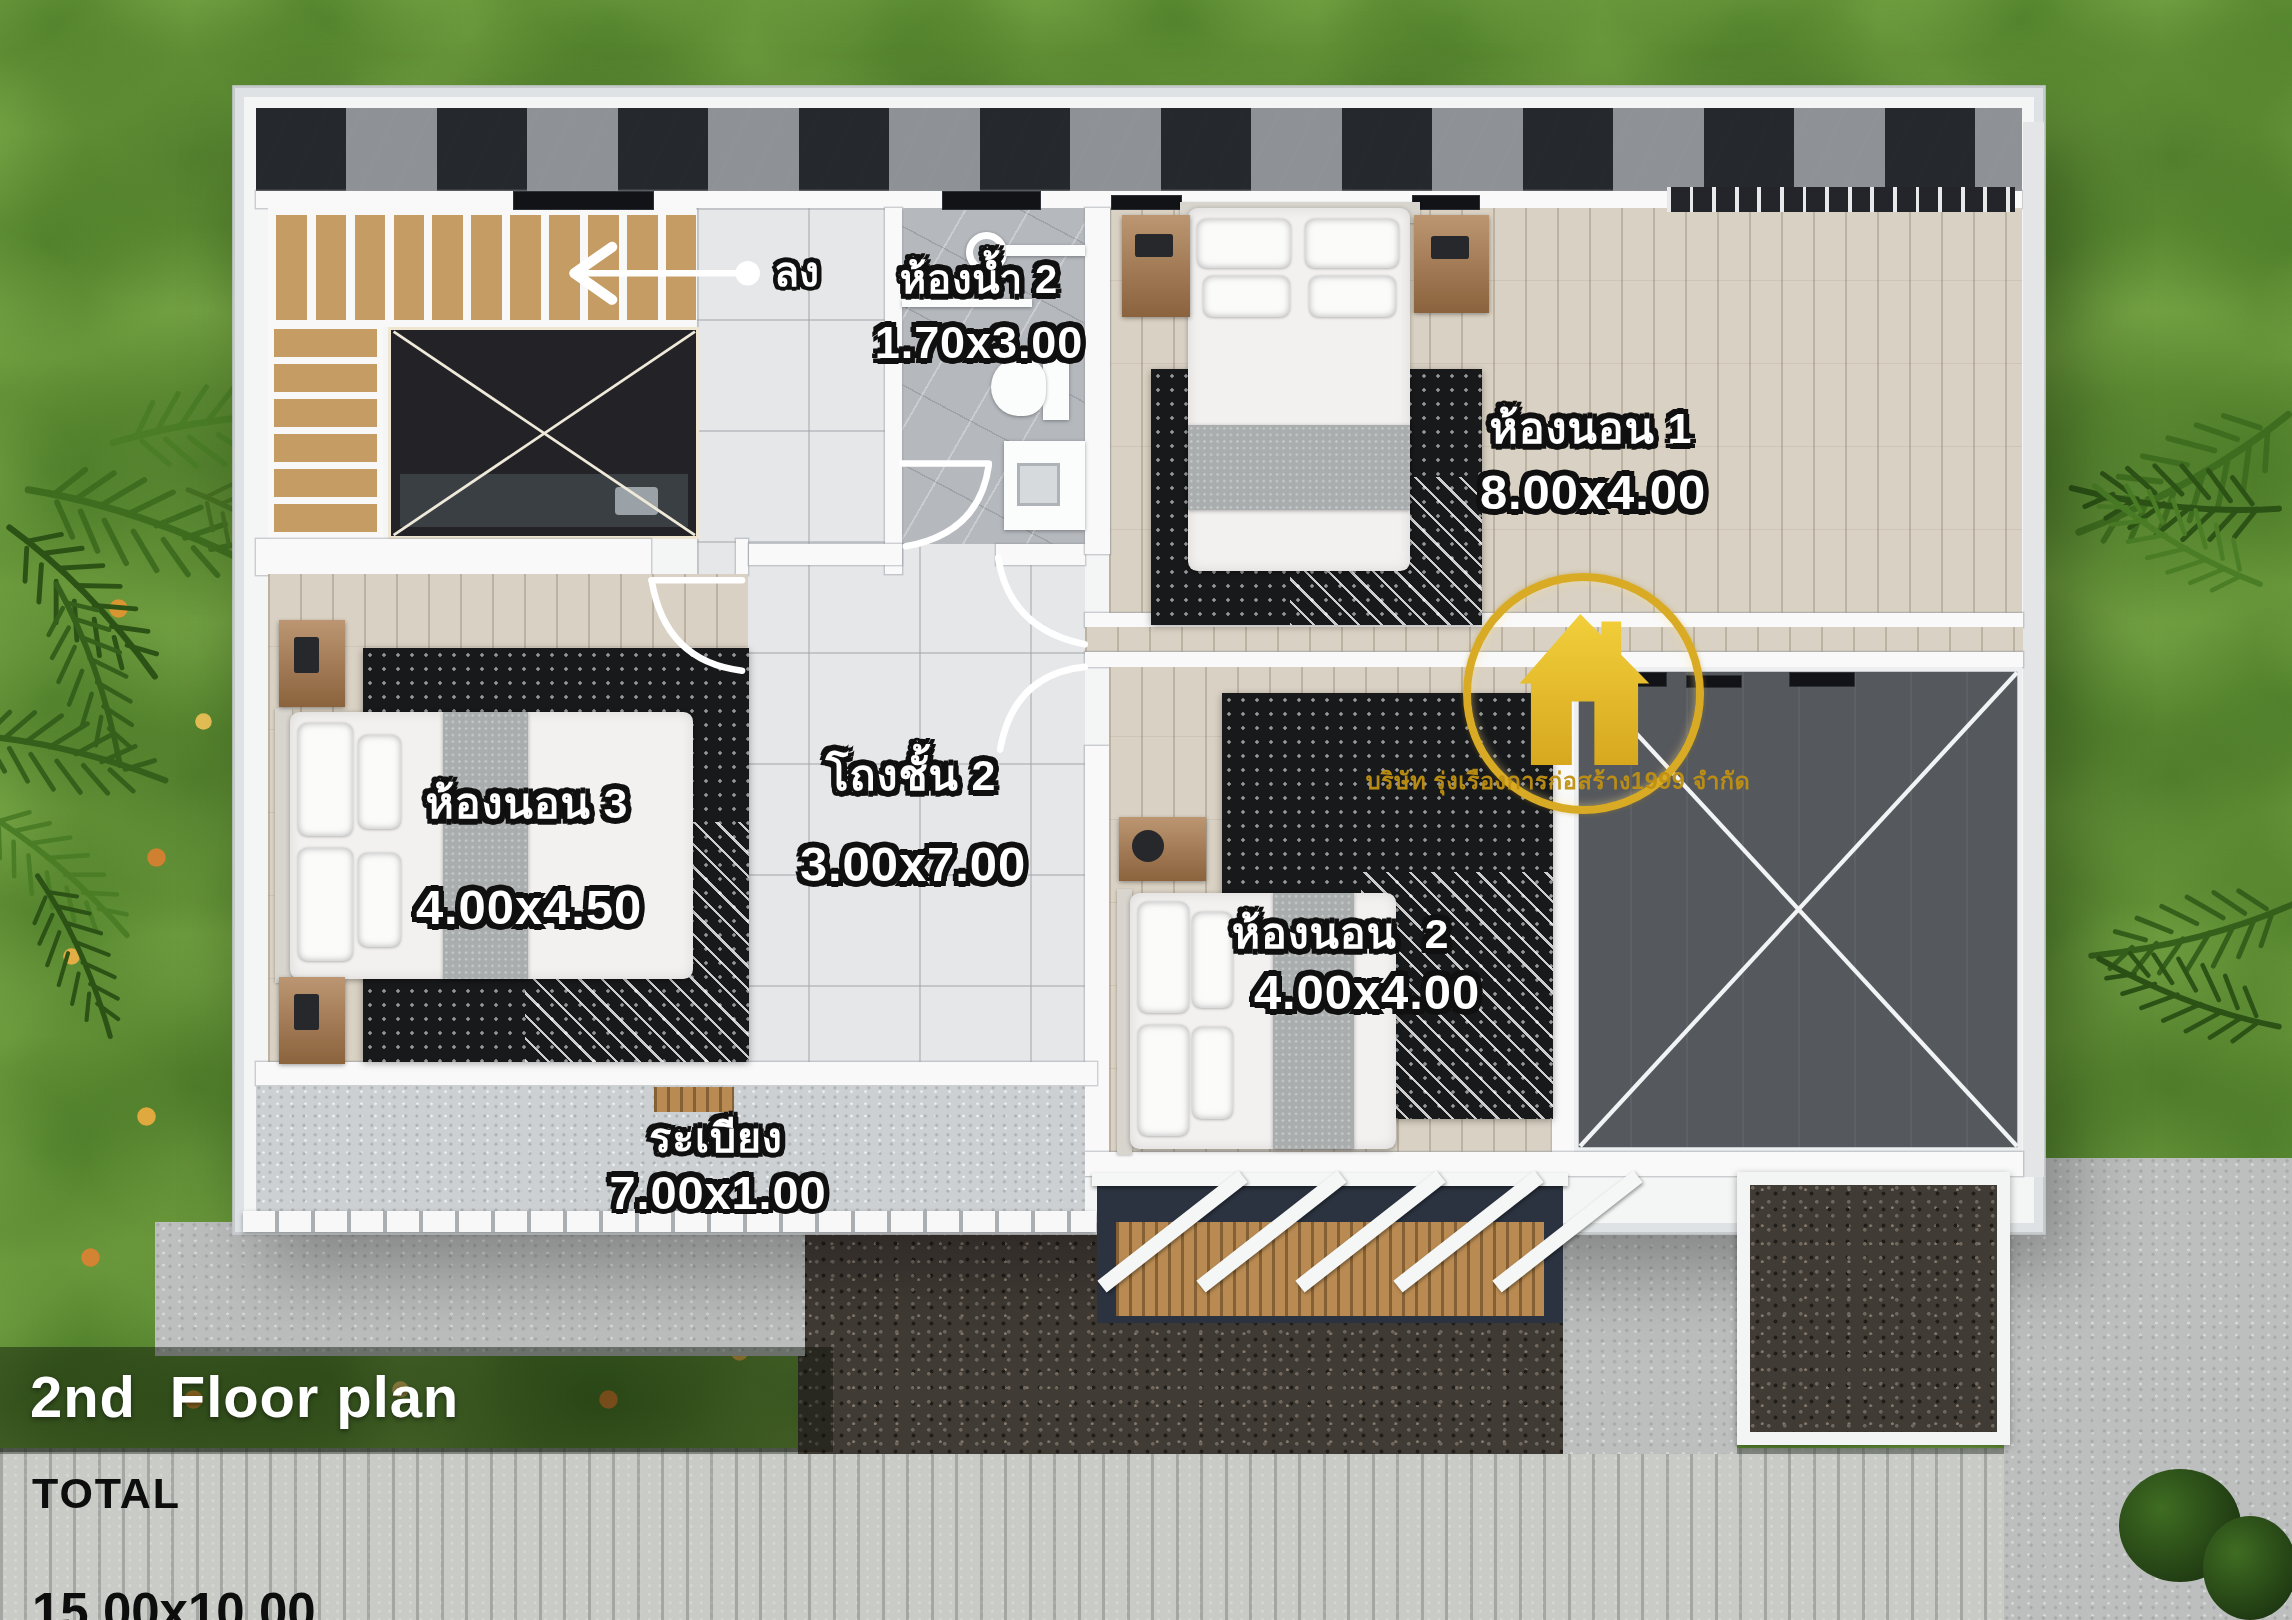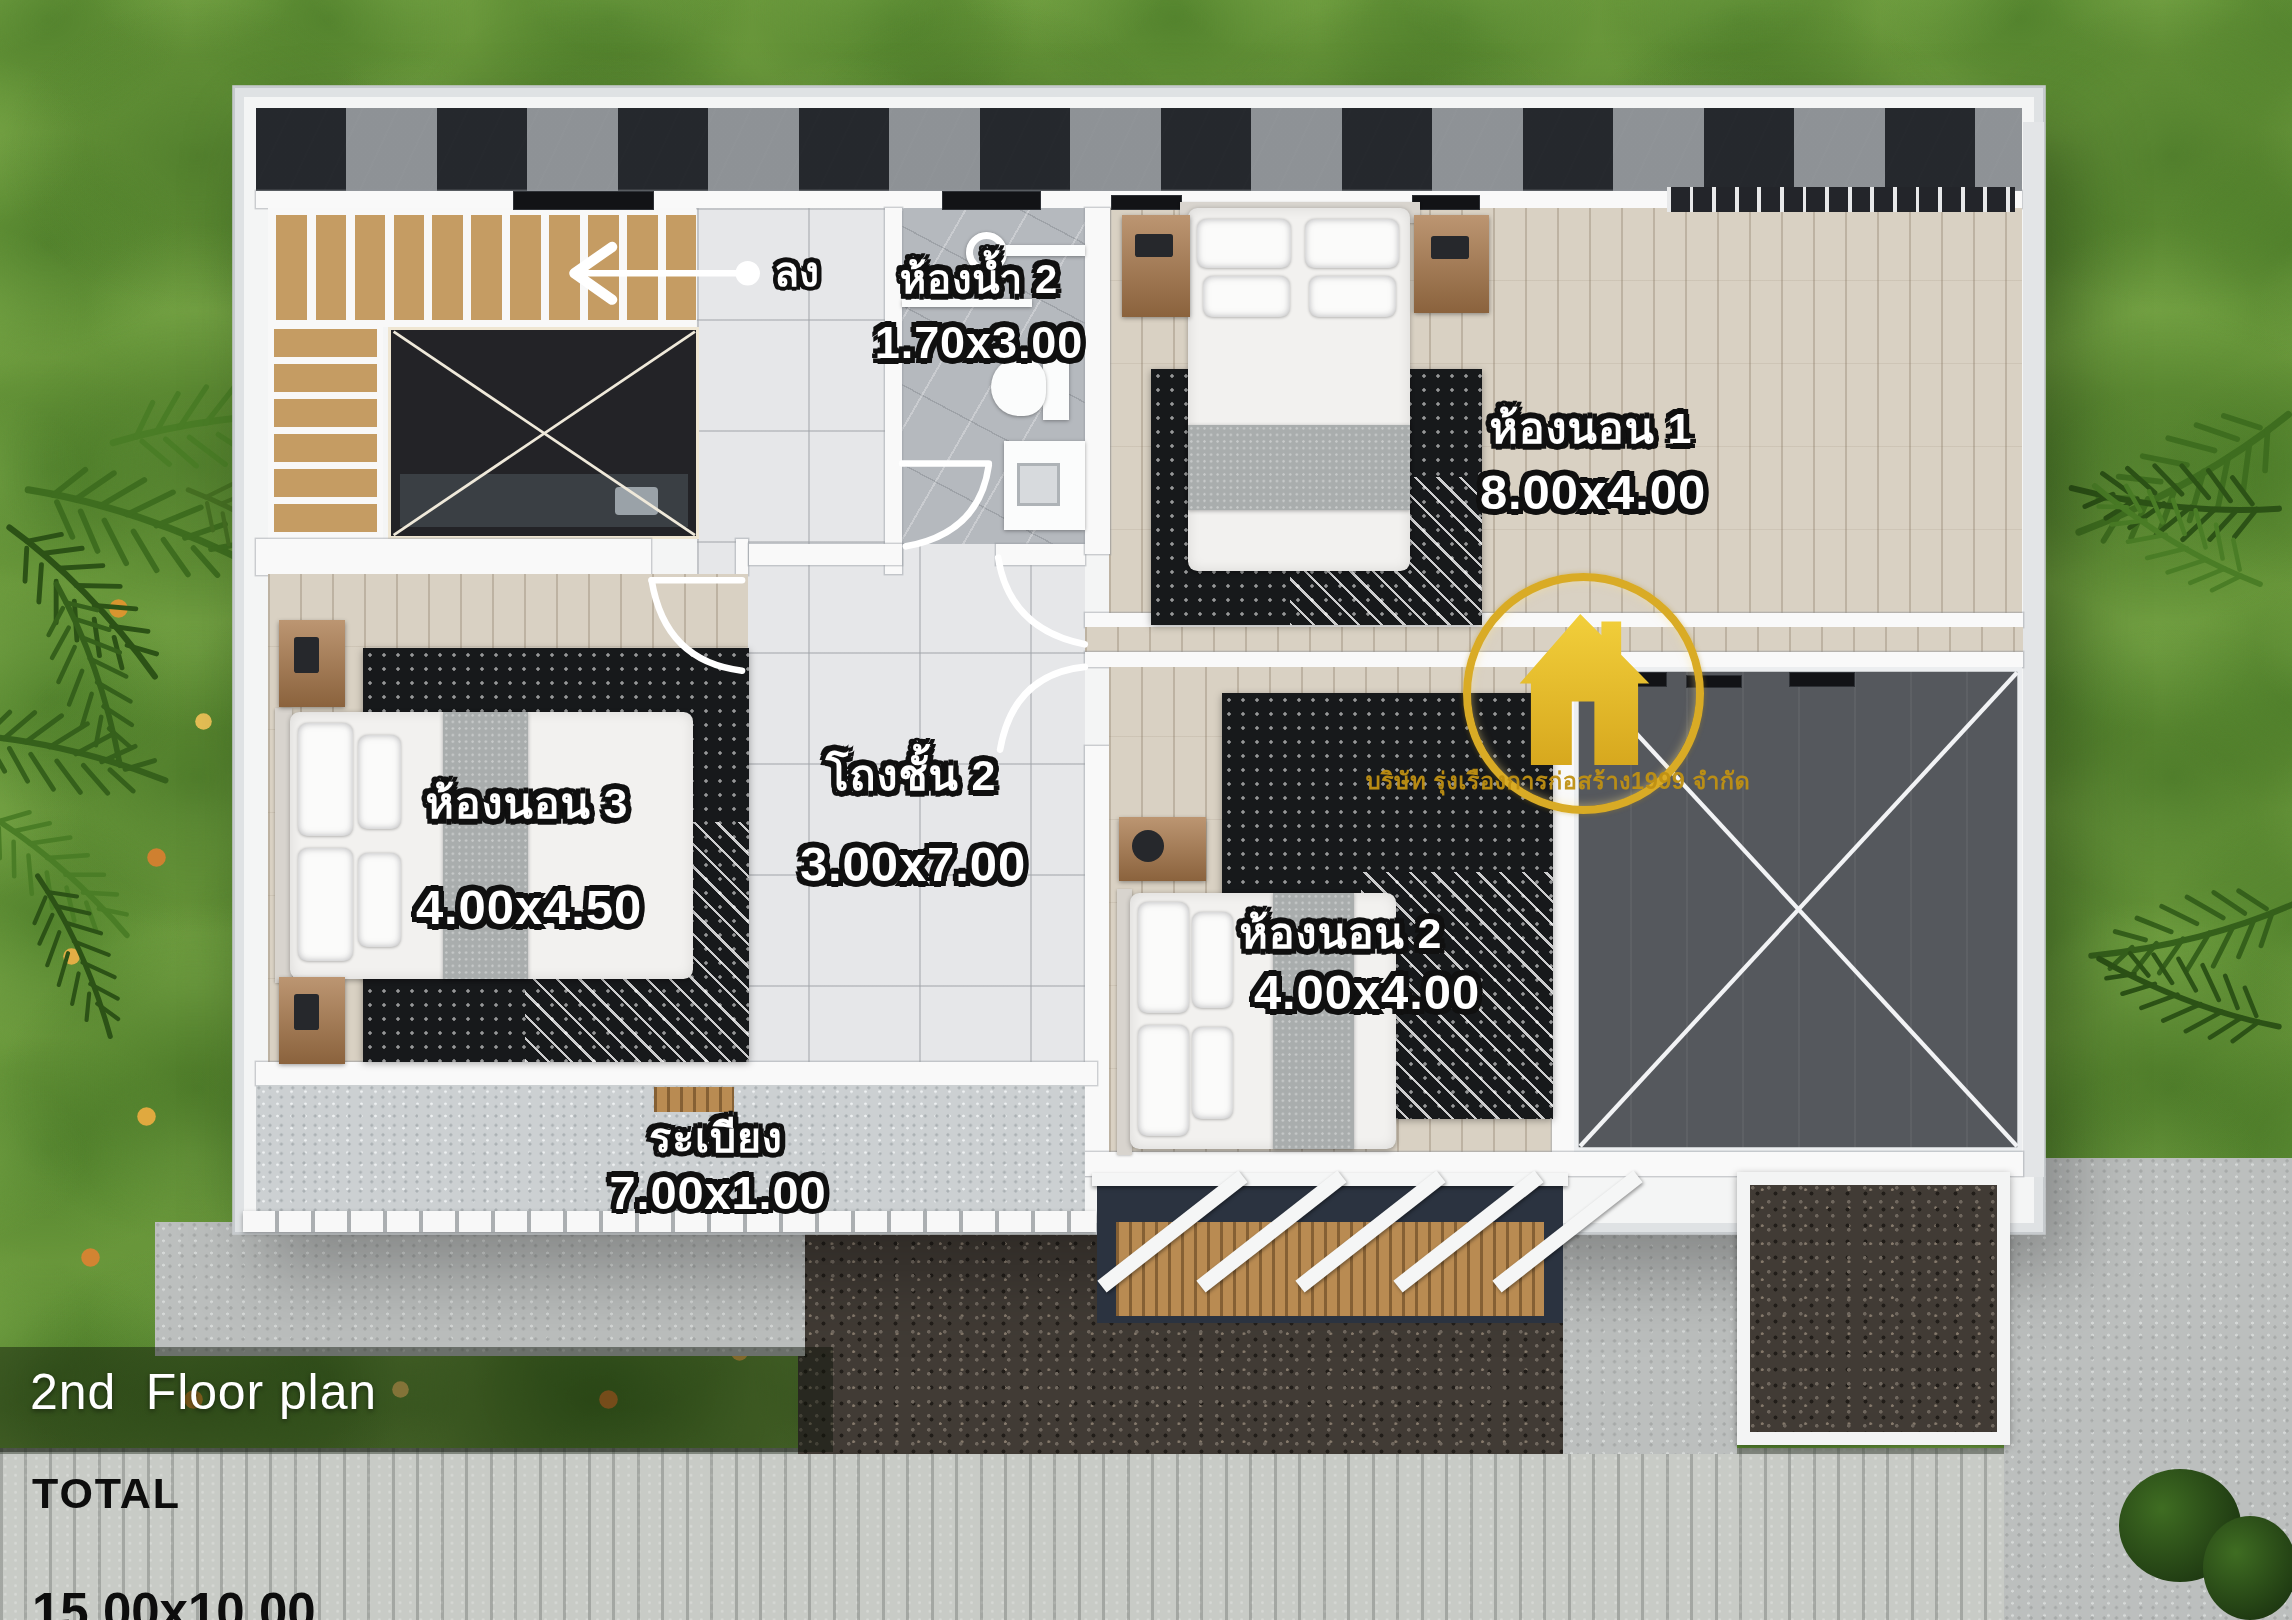--- a/index.html
+++ b/index.html
@@ -151,21 +151,21 @@
     color:#fff;font-weight:700;white-space:nowrap;text-align:left;
     transform:translate(-50%,-50%);letter-spacing:0.9px;
     text-shadow:
       -4.7px -4.7px 0 #101010, 4.7px -4.7px 0 #101010, -4.7px 4.7px 0 #101010, 4.7px 4.7px 0 #101010,
       -5.6px 0 0 #101010, 5.6px 0 0 #101010, 0 -5.6px 0 #101010, 0 5.6px 0 #101010,
       -2.8px -2.8px 0 #101010, 2.8px 2.8px 0 #101010;
   }
   .rname{font-size:43px;}
   .rsize{font-size:49px;}
   .heading{
-    color:#fff;font-size:50px;font-weight:400;letter-spacing:0.9px;white-space:pre;
+    color:#fff;font-size:58px;font-weight:700;letter-spacing:0.9px;white-space:pre;
     text-shadow:0 1.9px 5.6px rgba(0,0,0,.45);
   }
   .total-label{color:#0d0d0d;font-size:43px;font-weight:700;letter-spacing:1.9px;}
   .total-value{color:#0d0d0d;font-size:51px;font-weight:700;}
 
   
   .logo-ring{
     left:1463px;top:573px;width:241px;height:241px;border-radius:50%;
     border:8.5px solid #d9ab25;
     box-shadow:inset 0 0 9.4px rgba(255,230,140,.5), 0 0 5.6px rgba(180,140,20,.4);
@@ -382,21 +382,21 @@
 
   <div class="abs rlabel rname" style="left:1591px;top:428px;">ห้องนอน 1</div>
   <div class="abs rlabel rsize" style="left:1593px;top:492px;">8.00x4.00</div>
 
   <div class="abs rlabel rname" style="left:527px;top:803px;">ห้องนอน 3</div>
   <div class="abs rlabel rsize" style="left:529px;top:863px;margin-top:44px;">4.00x4.50</div>
 
   <div class="abs rlabel rname" style="left:911px;top:775px;">โถงชั้น 2</div>
   <div class="abs rlabel rsize" style="left:913px;top:864px;">3.00x7.00</div>
 
-  <div class="abs rlabel rname" style="left:1341px;top:933px;">ห้องนอน 2</div>
+  <div class="abs rlabel rname" style="left:1341px;top:933px;font-family:Liberation Mono, monospace;">ห้องนอน 2</div>
   <div class="abs rlabel rsize" style="left:1341px;top:992px;margin-left:26px;">4.00x4.00</div>
 
   <div class="abs rlabel rname" style="left:716px;top:1137px;font-size:41px;">ระเบียง</div>
   <div class="abs rlabel rsize" style="left:718px;top:1192px;font-size:47px;">7.00x1.00</div>
 
   <div class="abs down-label" style="left:774px;top:271px;">ลง</div>
 
   <div class="abs title-band"></div>
   <div class="abs heading" style="left:30px;top:1363px;">2nd  Floor plan</div>
   <div class="abs total-label" style="left:32px;top:1469px;">TOTAL</div>

